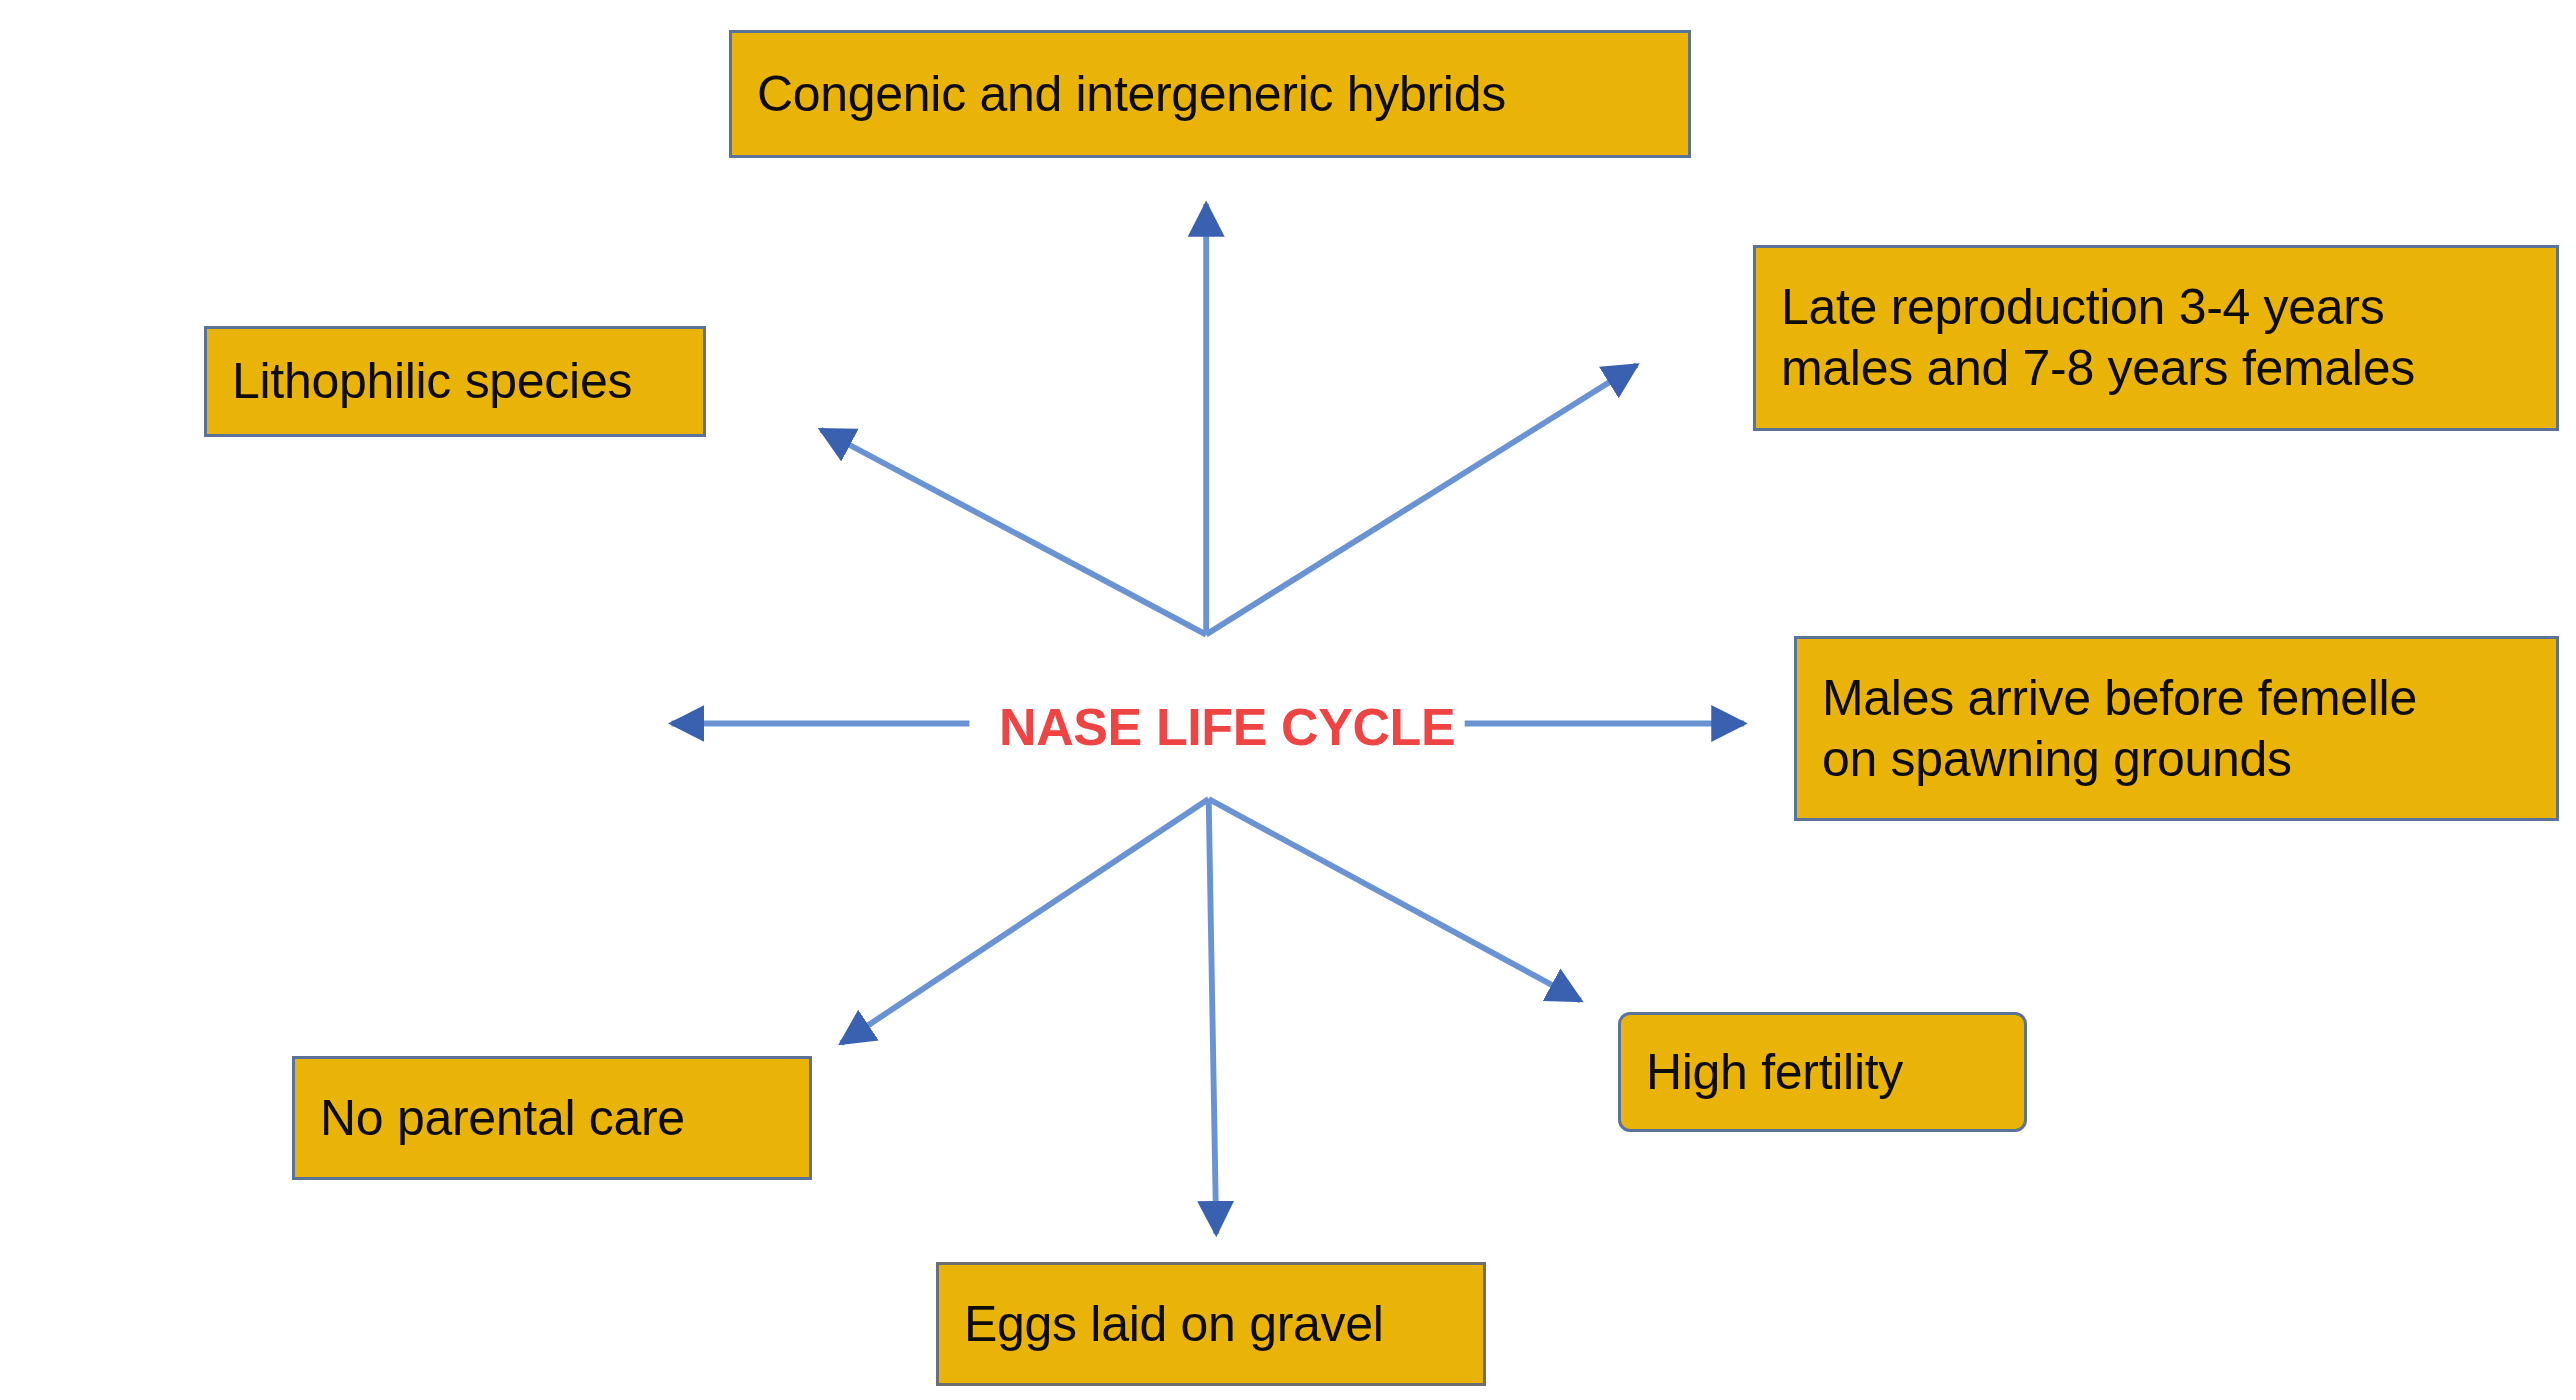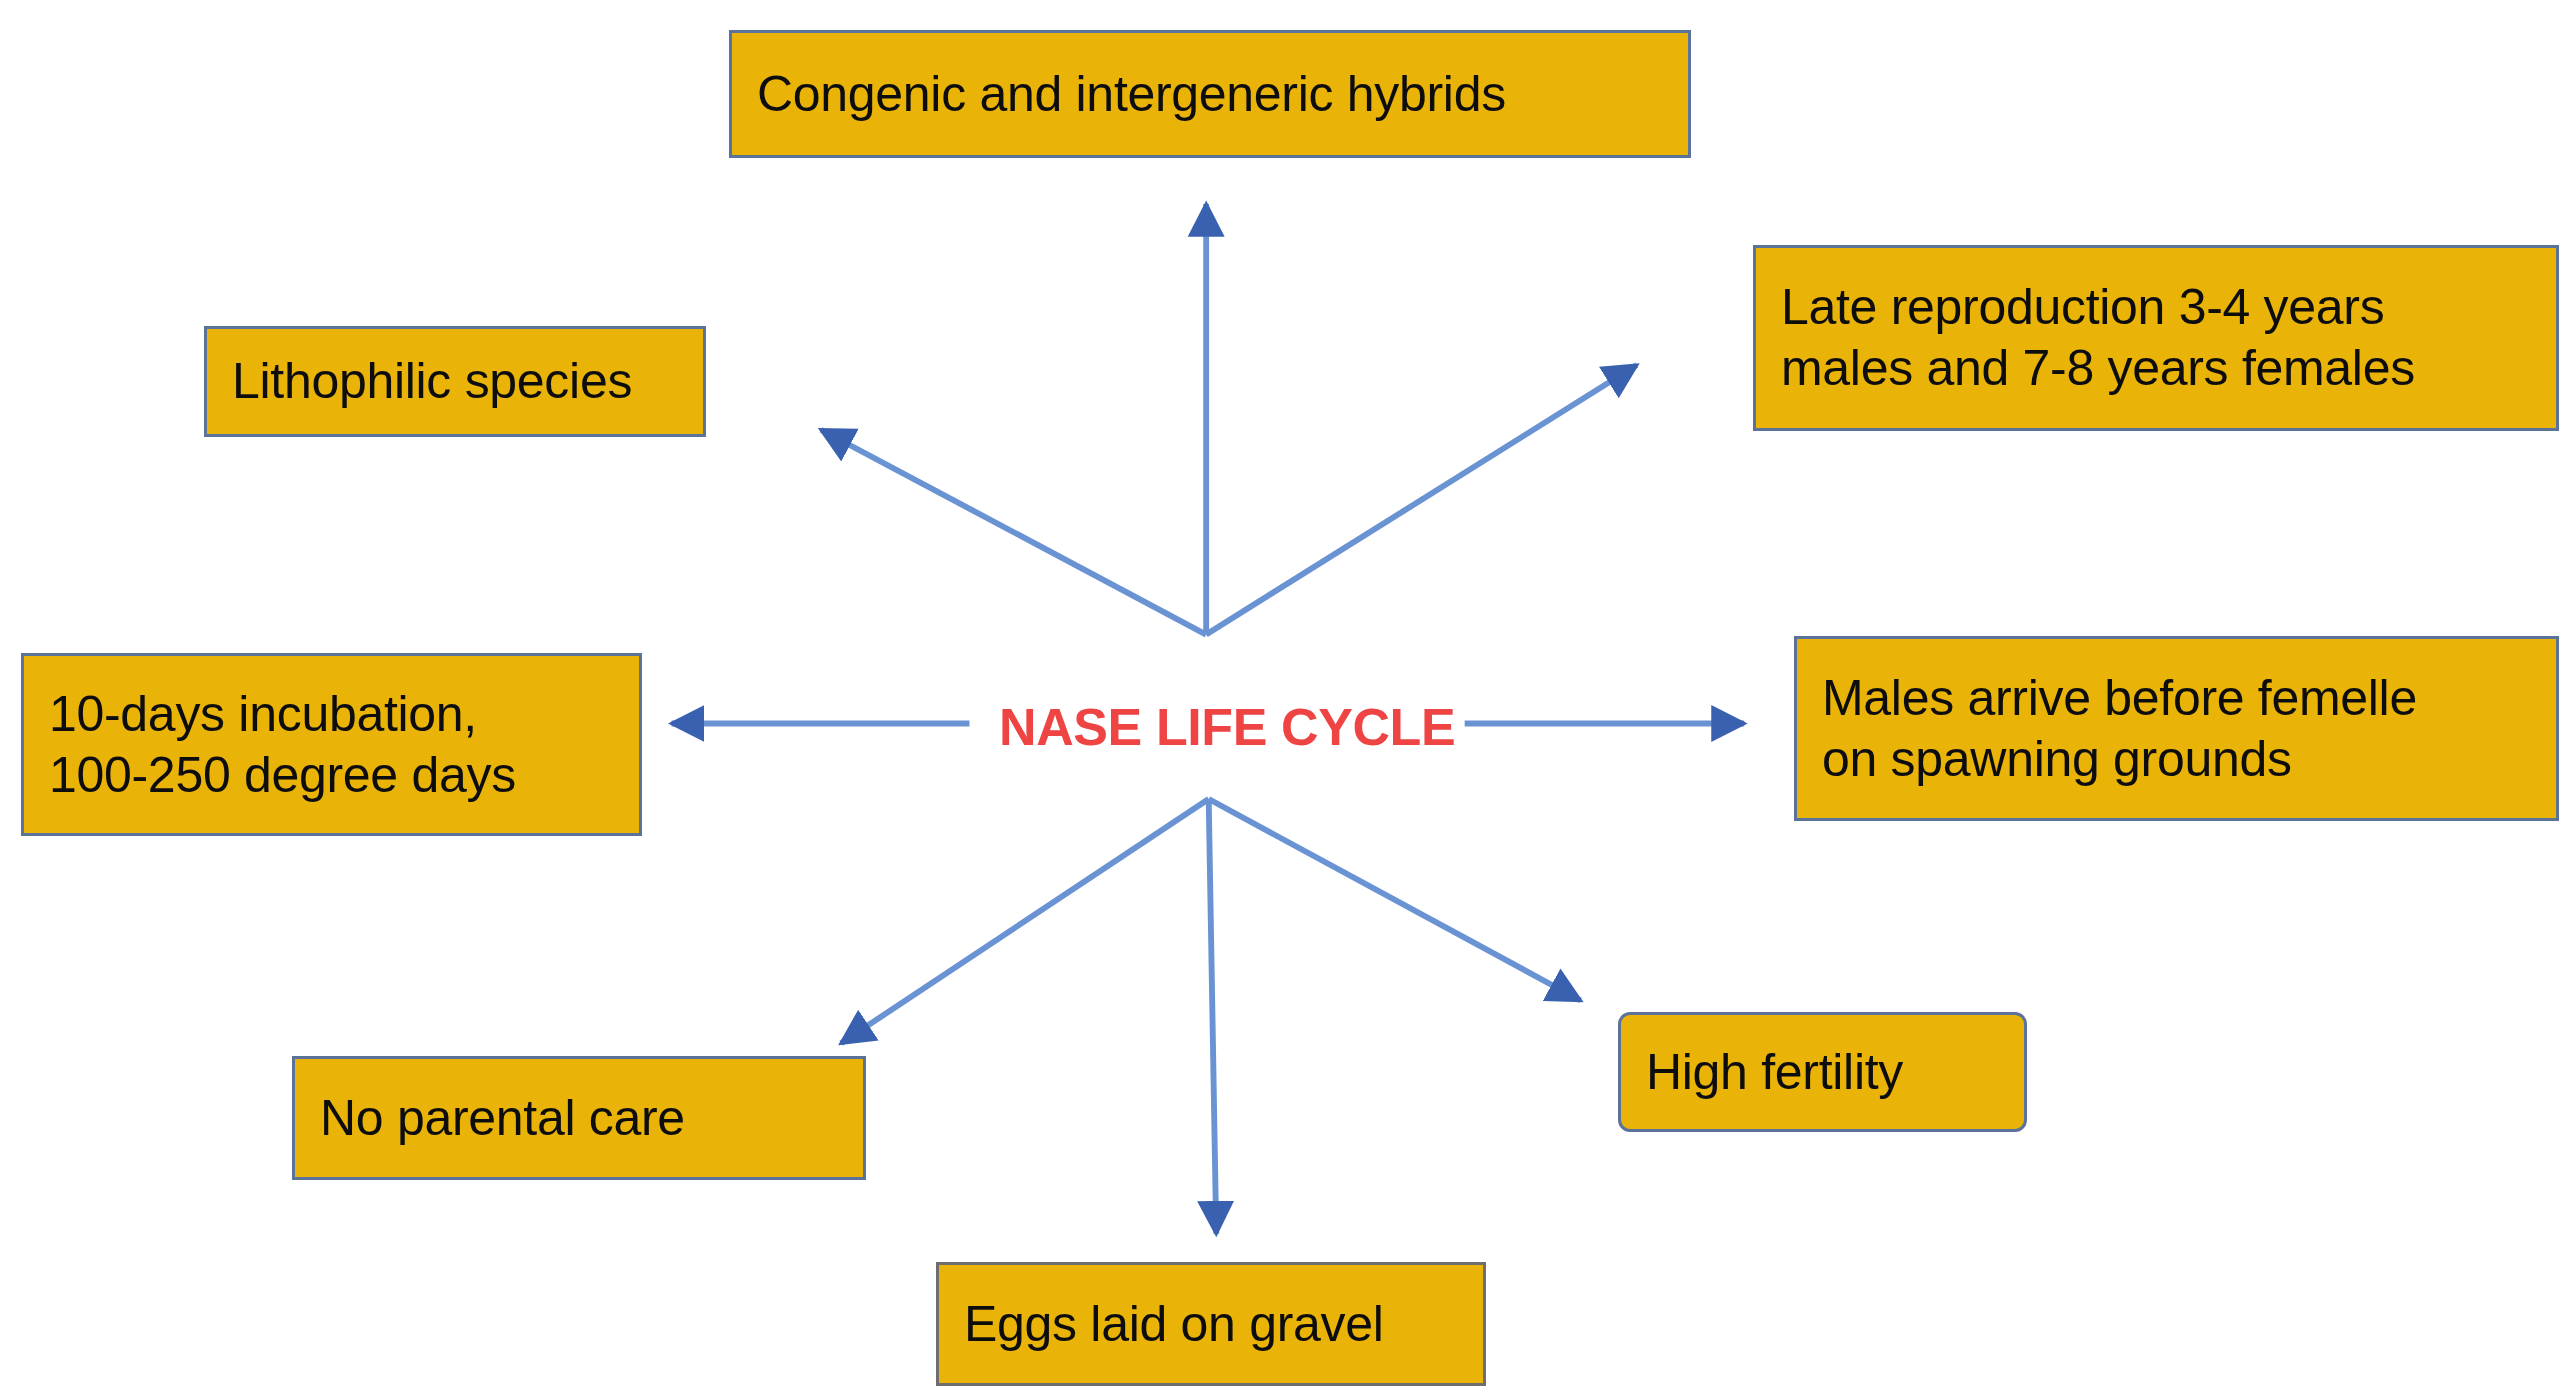--- a/index.html
+++ b/index.html
@@ -58,21 +58,21 @@
     letter-spacing: -0.4px;
     white-space: nowrap;
   }
 
   
   #box-hybrids        { left: 729px;  top: 30px;   width: 962px; height: 128px; }
   #box-late-repro     { left: 1753px; top: 245px;  width: 806px;  height: 186px; }
   #box-lithophilic    { left: 204px;  top: 326px;  width: 502px;  height: 111px; }
   #box-incubation     { left: 21px;   top: 653px;  width: 621px;  height: 183px; }
   #box-males-arrive   { left: 1794px; top: 636px;  width: 765px;  height: 185px; }
-  #box-no-parental    { left: 292px;  top: 1056px; width: 574px;  height: 124px; }
+  #box-no-parental    { left: 292px;  top: 1056px; width: 520px;  height: 124px; }
   #box-high-fertility { left: 1618px; top: 1012px; width: 409px;  height: 120px; border-radius: 12px; }
   #box-eggs-gravel    { left: 936px; top: 1262px; width: 550px;  height: 124px; }
 </style>
 </head>
 <body>
 
 <div id="canvas">
 
   <svg id="arrow-layer" viewBox="0 0 3069 1668">
     <defs>
@@ -106,24 +106,20 @@
 
   <div class="node-box" id="box-late-repro">
     <span class="node-text">Late reproduction 3-4 years
 males and 7-8 years females</span>
   </div>
 
   <div class="node-box" id="box-lithophilic">
     <span class="node-text">Lithophilic species</span>
   </div>
 
-  <div class="node-box" id="box-incubation">
-    <span class="node-text">10-days incubation,
-100-250 degree days</span>
-  </div>
 
   <div class="node-box" id="box-males-arrive">
     <span class="node-text">Males arrive before femelle
 on spawning grounds</span>
   </div>
 
   <div class="node-box" id="box-no-parental">
     <span class="node-text">No parental care</span>
   </div>
 

